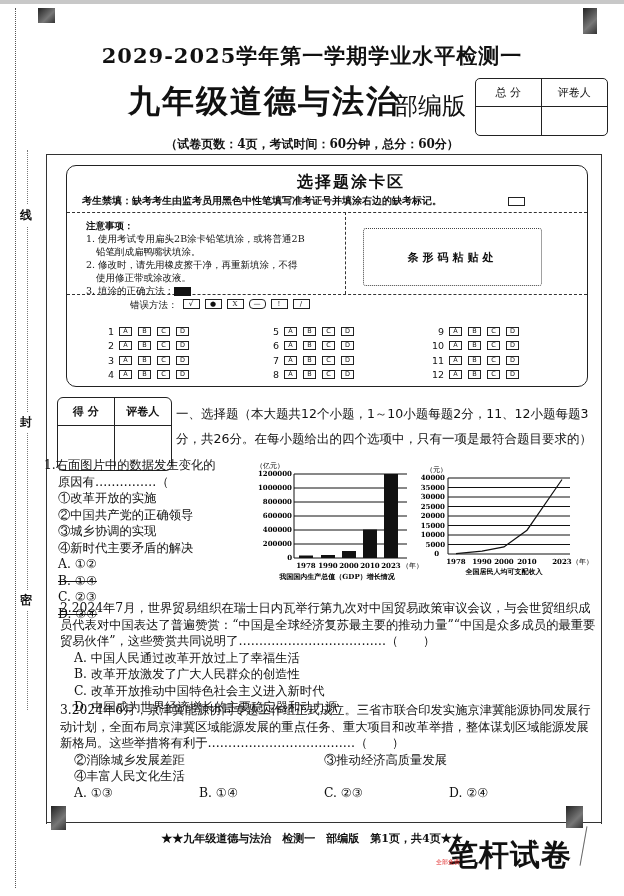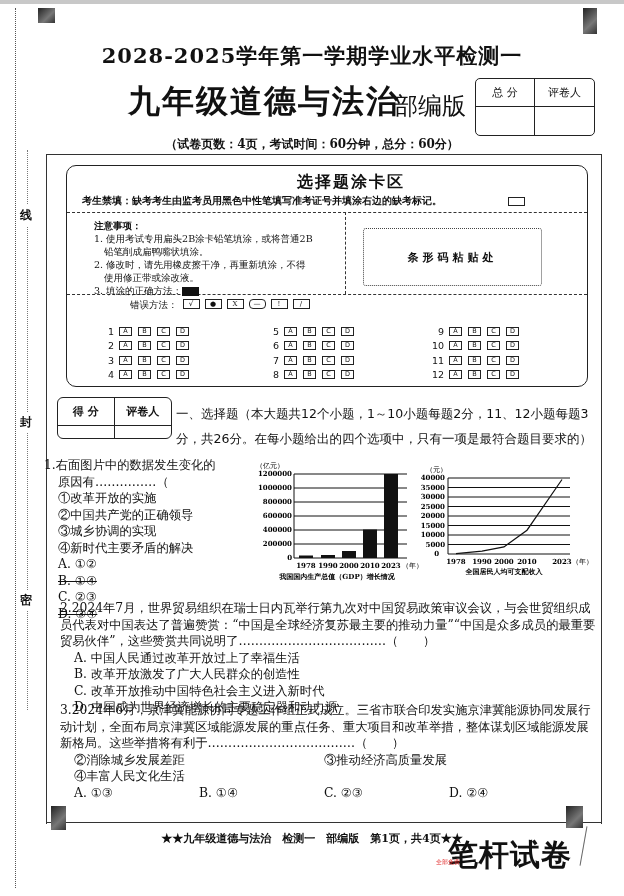--- a/index.html
+++ b/index.html
@@ -6,46 +6,46 @@
   html, body { width: 624px; height: 896px; background: #ffffff; overflow: hidden; }
   body { position: relative; font-family: "DejaVu Serif", "Liberation Serif", serif; color: #111; }
   .topbar { position: absolute; left: 0; top: 0; width: 624px; height: 4px; background: #c8c8c8; }
   .margin-dots { position: absolute; left: 15px; top: 8px; width: 0; height: 880px; border-left: 1px dotted #555; }
   .margin-dots2 { position: absolute; left: 27px; top: 150px; width: 0; height: 560px; border-left: 1px dotted #777; }
   .side-label { position: absolute; left: 20px; font-size: 12px; font-weight: bold; background: #fff; padding: 2px 0; }
   .marker { position: absolute; background: linear-gradient(135deg,#222,#777 60%,#333); }
   .title1 { position: absolute; left: 0; width: 624px; top: 42px; text-align: center; font-size: 21px; font-weight: bold; letter-spacing: 1px; }
   .title2 { position: absolute; left: 128px; top: 80px; font-family: "DejaVu Sans", sans-serif; font-size: 32px; font-weight: bold; letter-spacing: 2px; }
   .edition { position: absolute; left: 394px; top: 90px; font-family: Liberation Sans, sans-serif; font-size: 24px; }
-  .scorebox { position: absolute; left: 475px; top: 78px; width: 120px; height: 58px; border: 1px solid #222; border-radius: 5px; display: grid; grid-template-columns: 1fr 1fr; grid-template-rows: 28px 1fr; overflow: hidden; }
+  .scorebox { position: absolute; left: 475px; top: 78px; width: 133px; height: 58px; border: 1px solid #222; border-radius: 5px; display: grid; grid-template-columns: 1fr 1fr; grid-template-rows: 28px 1fr; overflow: hidden; }
   .scorebox div { border-right: 1px solid #222; border-bottom: 1px solid #222; font-size: 11px; display: flex; align-items: center; justify-content: center; }
   .scorebox div:nth-child(2n) { border-right: none; }
   .scorebox div:nth-child(n+3) { border-bottom: none; }
   .subinfo { position: absolute; left: 0; width: 624px; top: 136px; text-align: center; font-size: 12px; font-weight: bold; }
   .outer-frame { position: absolute; left: 46px; top: 154px; width: 556px; height: 670px; border: 1.5px solid #333; border-bottom: none; }
   .card-box { position: absolute; left: 66px; top: 165px; width: 522px; height: 222px; border: 1.5px solid #222; border-radius: 10px; }
   .card-title { position: absolute; left: 66px; top: 172px; width: 570px; text-align: center; font-size: 16px; font-weight: bold; letter-spacing: 2px; }
   .absent-line { position: absolute; left: 82px; top: 194px; font-size: 10px; font-weight: bold; }
   .absent-box { position: absolute; left: 508px; top: 197px; width: 17px; height: 9px; border: 1px solid #222; }
   .dash-h1 { position: absolute; left: 67px; top: 212px; width: 520px; border-top: 1px dashed #333; }
   .dash-v { position: absolute; left: 345px; top: 212px; height: 82px; border-left: 1px dashed #333; }
   .dash-h2 { position: absolute; left: 67px; top: 294px; width: 520px; border-top: 1px dashed #333; }
-  .notes { position: absolute; left: 86px; top: 219px; font-size: 9.5px; line-height: 13px; margin-left: 8px; }
+  .notes { position: absolute; left: 86px; top: 219px; font-size: 9.5px; line-height: 13px; }
   .notes .h { font-weight: bold; }
   .notes .ind { padding-left: 10px; }
   .fill-ok { display: inline-block; width: 17px; height: 9px; background: #111; vertical-align: middle; }
   .wrong-row { position: absolute; left: 130px; top: 299px; font-size: 9.5px; display: flex; align-items: flex-start; gap: 5px; }
   .wbox { display: inline-block; width: 17px; height: 10px; border: 1px solid #222; position: relative; font-size: 7px; line-height: 8px; text-align: center; }
   .barcode { position: absolute; left: 363px; top: 228px; width: 179px; height: 58px; border: 1px dotted #444; border-radius: 3px; display: flex; align-items: center; justify-content: center; font-size: 11px; font-weight: bold; letter-spacing: 4px; text-align: right; }
   .bubbles { position: absolute; left: 100px; top: 324px; width: 470px; font-family: "DejaVu Sans", sans-serif; font-size: 9.5px; }
   .brow { display: flex; align-items: center; height: 14.5px; }
   .bnum { width: 14px; text-align: right; margin-right: 5px; }
   .bub { display: inline-block; width: 13px; height: 9px; border: 1px solid #222; font-size: 6.5px; line-height: 7px; text-align: center; margin-right: 6px; }
   .bcol { position: absolute; top: 0; }
-  .grade-box { position: absolute; left: 57px; top: 397px; width: 115px; height: 42px; border: 1.2px solid #222; border-radius: 6px; display: grid; grid-template-columns: 1fr 1fr; grid-template-rows: 28px 1fr; overflow: hidden; }
+  .grade-box { position: absolute; left: 57px; top: 397px; width: 115px; height: 74px; border: 1.2px solid #222; border-radius: 6px; display: grid; grid-template-columns: 1fr 1fr; grid-template-rows: 28px 1fr; overflow: hidden; }
   .grade-box div { border-right: 1px solid #222; border-bottom: 1px solid #222; font-size: 11px; font-weight: bold; display: flex; align-items: center; justify-content: center; }
   .grade-box div:nth-child(2n) { border-right: none; }
   .grade-box div:nth-child(n+3) { border-bottom: none; }
   .sec-head { position: absolute; left: 176px; top: 401px; width: 420px; font-family: "DejaVu Sans", sans-serif; font-size: 12.5px; line-height: 25px; }
   .q { position: absolute; font-size: 12.3px; line-height: 16.5px; }
   .q1 { left: 44px; top: 457px; width: 190px; }
   .q .ind { padding-left: 14px; }
   .strike { text-decoration: line-through; }
   .chart1 { position: absolute; left: 252px; top: 460px; }
   .chart2 { position: absolute; left: 412px; top: 464px; }
@@ -65,21 +65,21 @@
 <div class="topbar"></div>
 <div class="margin-dots"></div>
 <div class="margin-dots2"></div>
 <div class="side-label" style="top:205px">线</div>
 <div class="side-label" style="top:412px">封</div>
 <div class="side-label" style="top:590px">密</div>
 
 <div class="marker" style="left:38px;top:8px;width:17px;height:15px;"></div>
 <div class="marker" style="left:583px;top:8px;width:14px;height:26px;"></div>
 
-<div class="title1">2028-2025学年第一学期学业水平检测一</div>
+<div class="title1">2029-2025学年第一学期学业水平检测一</div>
 <div class="title2">九年级道德与法治</div>
 <div class="edition">部编版</div>
 <div class="scorebox">
   <div>总 分</div>
   <div>评卷人</div>
   <div></div>
   <div></div>
 </div>
 <div class="subinfo">（试卷页数：4页，考试时间：60分钟，总分：60分）</div>
 

